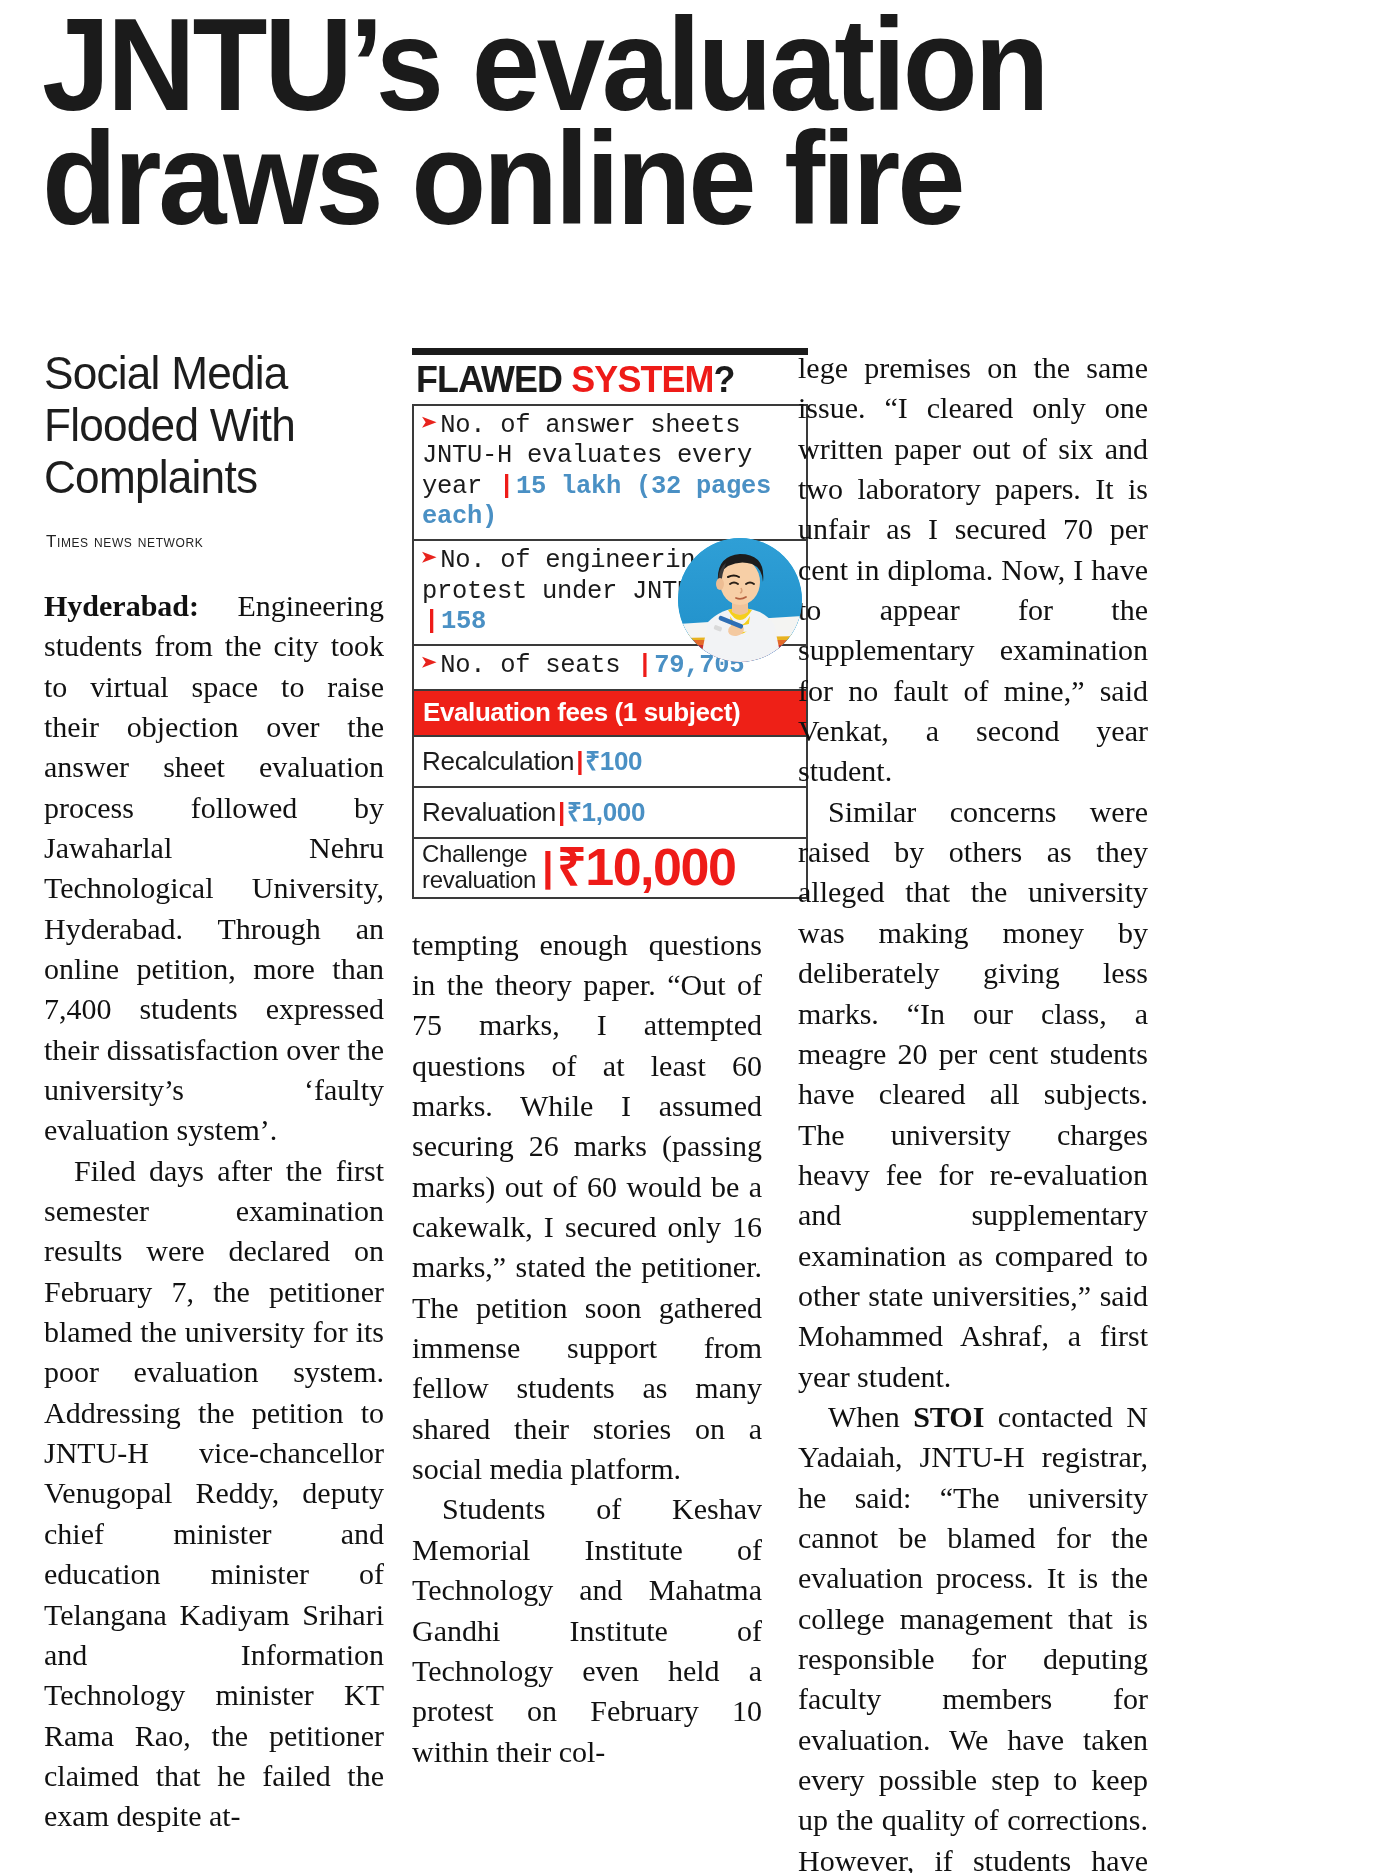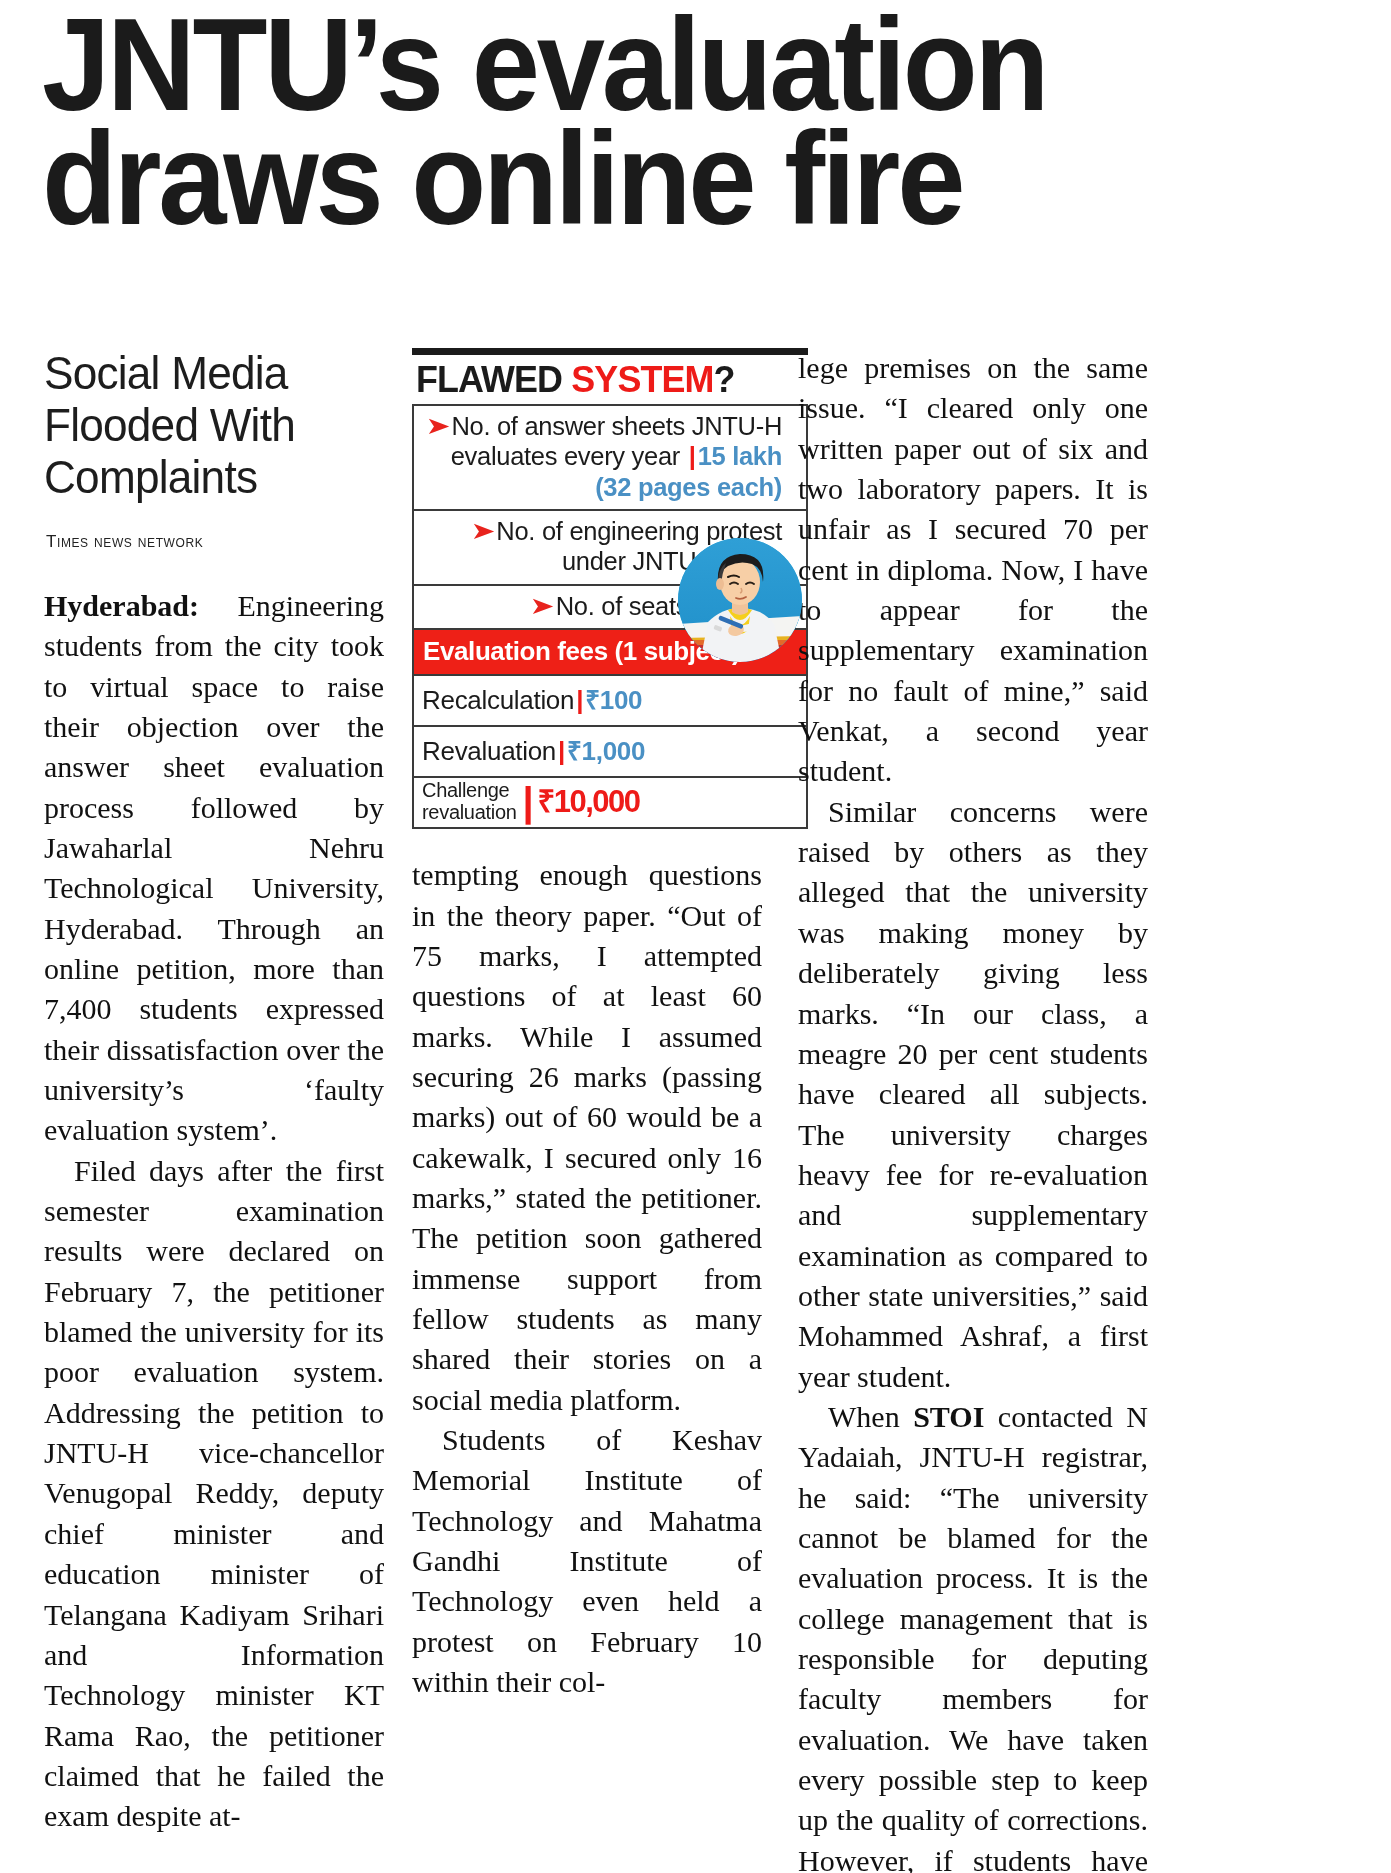--- a/index.html
+++ b/index.html
@@ -118,28 +118,27 @@
   .infobox-title .t-red   { color: #ee1b18; }
 
   .infobox-frame {
     border: 2px solid #3a3a3a;
     border-top: 2px solid #3a3a3a;
     position: relative;
   }
 
   .ib-row {
     border-bottom: 2px solid #3a3a3a;
-    padding: 5px 24px 7px 8px;
-    font-family: Liberation Sans, sans-serif;
+    padding: 5px 12px 7px 8px;
+    font-family: Liberation Mono, monospace;
     font-size: 25.5px;
     line-height: 1.19;
     color: #1b1b1b;
     position: relative;
     letter-spacing: -0.3px;
-    text-align: right;
   }
   .ib-row:last-child { border-bottom: none; }
 
   .bullet {
     color: #e8231d;
     font-size: 24px;
     display: inline-block;
     margin-right: 4px;
     line-height: 1;
     transform: translateY(-1px) scaleX(1.25);
@@ -181,35 +180,35 @@
   .fee-amount { color: #4a90c4; font-weight: bold; }
 
   .fee-row-big {
     display: flex;
     align-items: center;
     padding: 2px 8px 4px 8px;
     border-bottom: none;
     font-family: "Liberation Sans", sans-serif;
   }
   .fee-row-big .fee-label-big {
-    font-size: 20px;
+    font-size: 24px;
     line-height: 1.08;
     color: #1b1b1b;
     flex: 0 0 auto;
     letter-spacing: -0.3px;
   }
   .fee-row-big .big-sep {
     color: #ee1b18;
     font-weight: bold;
     font-size: 40px;
     margin: 0 4px 0 6px;
     line-height: 1;
   }
   .fee-row-big .fee-amount-big {
-    font-size: 31px;
+    font-size: 52px;
     font-weight: bold;
     color: #ee1b18;
     letter-spacing: -1.5px;
     line-height: 1;
   }
 
   
   .illus {
     position: absolute;
     right: 4px;

